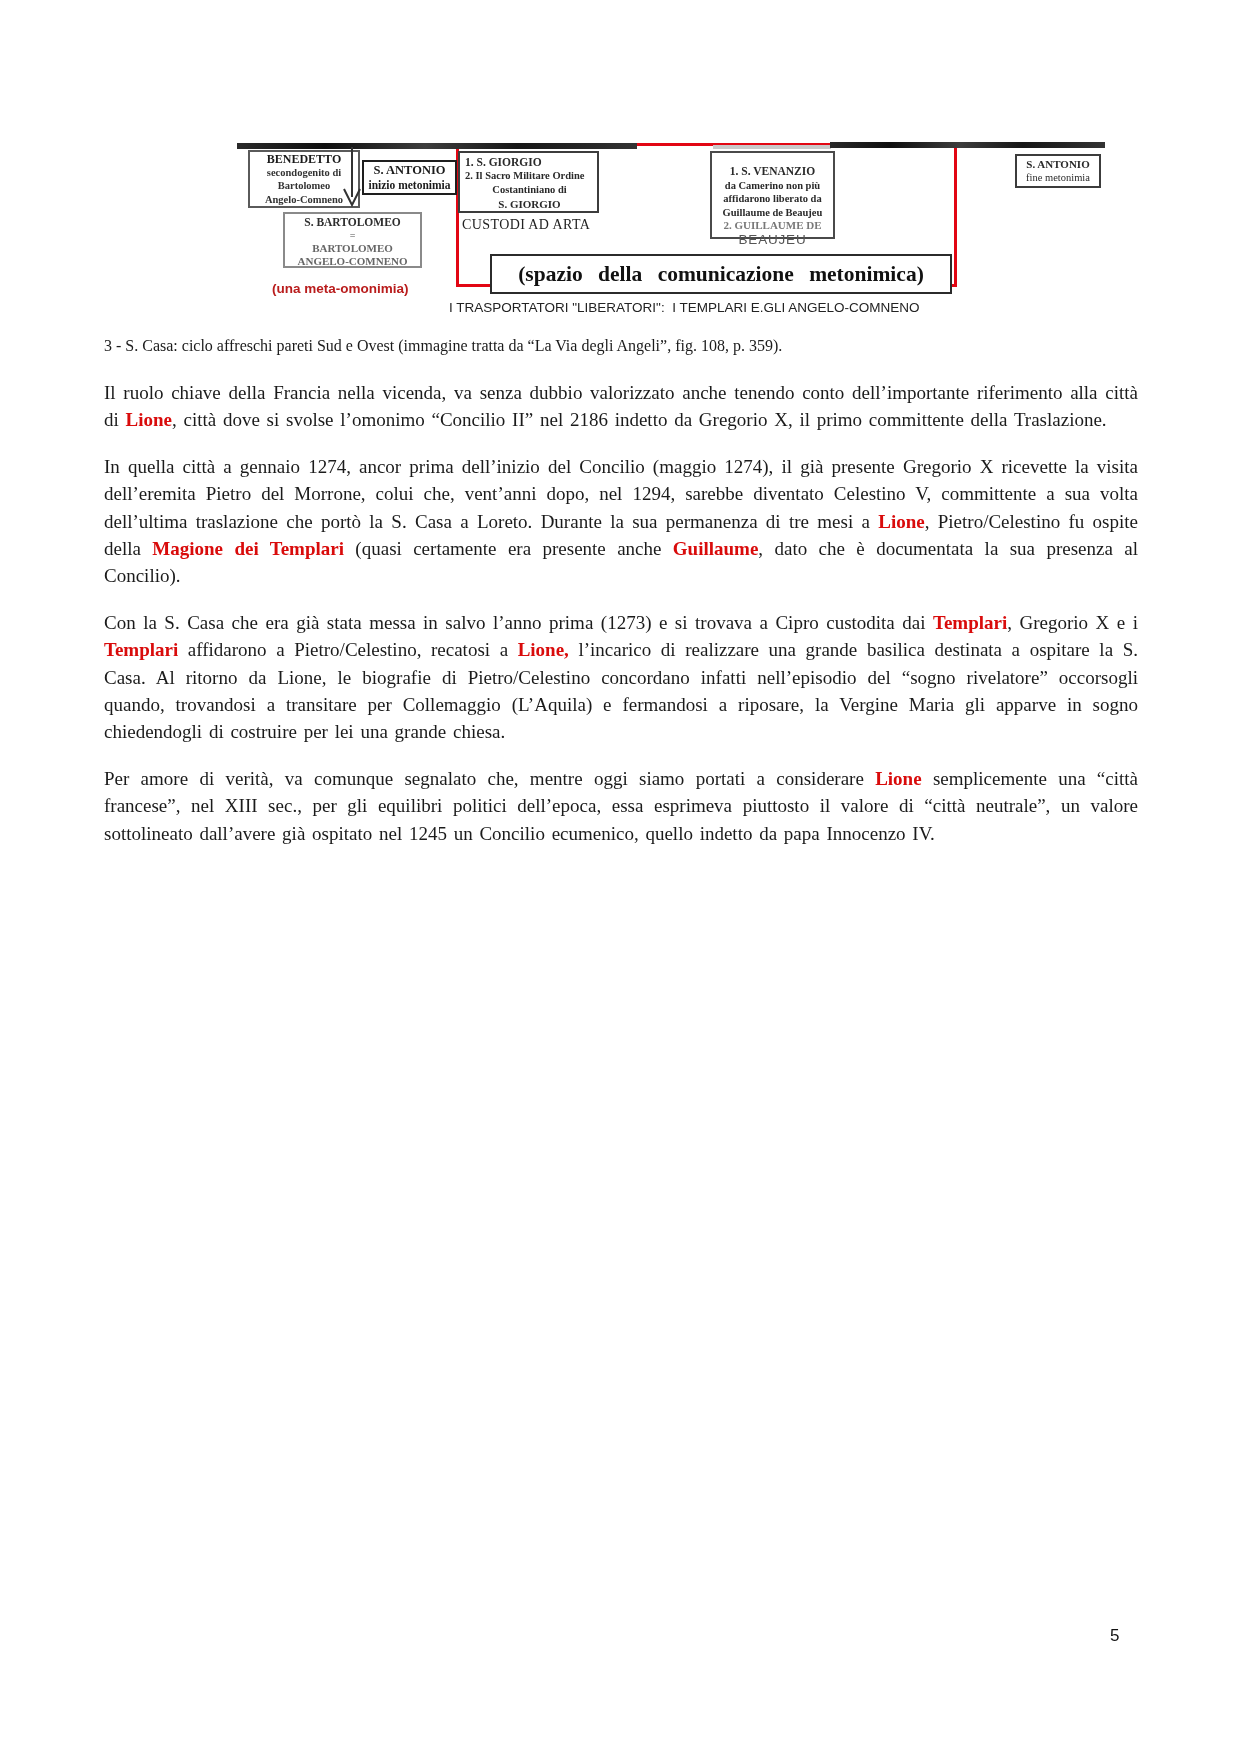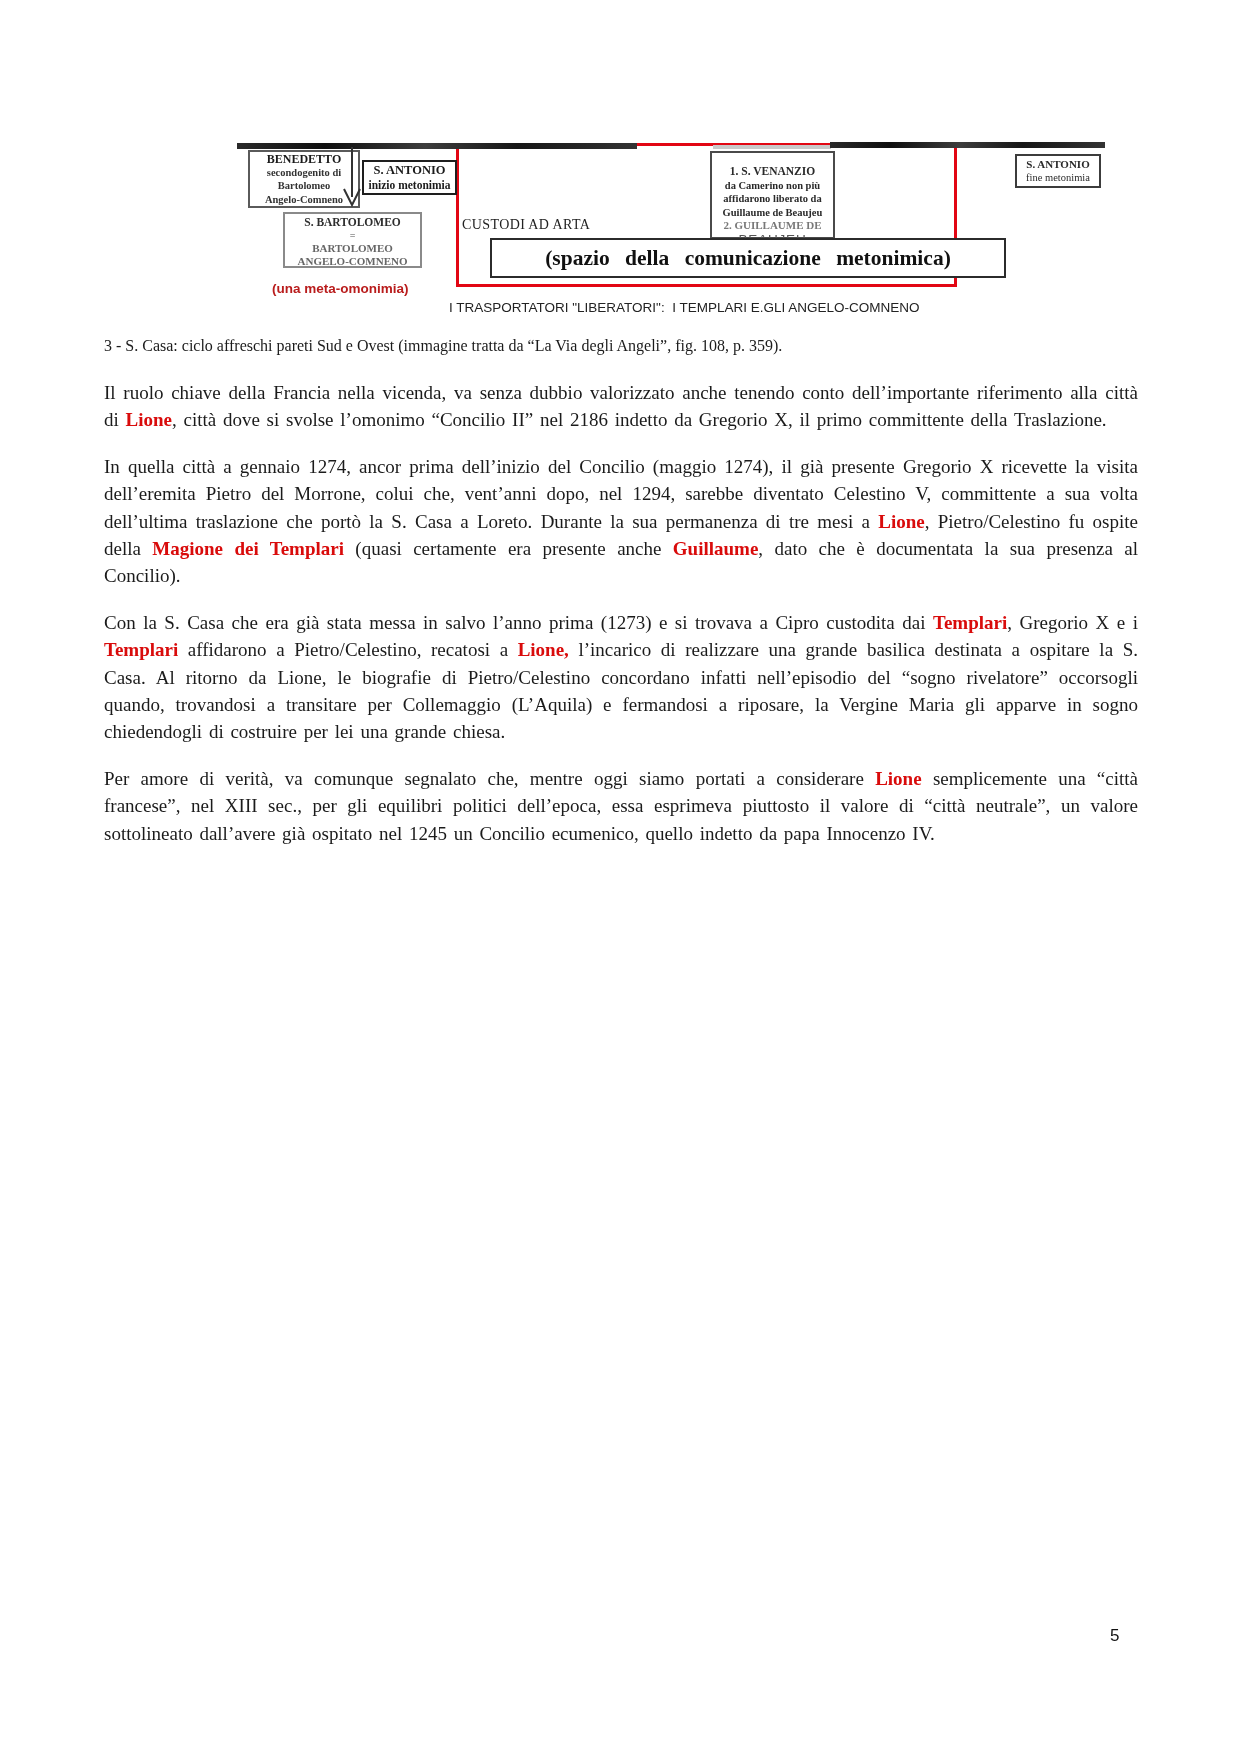--- a/index.html
+++ b/index.html
@@ -22,21 +22,21 @@
   .b-giorgio{left:458px;top:151px;width:141px;height:62px;border:2px solid #3c3c3c;font-size:10.5px;line-height:14px;padding:2px 3px 0 5px;font-weight:bold;color:#2a2a2a;}
   .b-giorgio .l0{text-align:left;font-size:11.5px;}
   .b-giorgio .l1{text-align:left;font-size:10.5px;}
   .b-giorgio .l2{font-weight:600;}
   .b-giorgio .l3{font-size:11px;}
   .lbl-custodi{position:absolute;left:462px;top:217px;font-family:Liberation Serif, serif;font-size:14px;letter-spacing:.4px;color:#222;}
   .b-venanzio{left:710px;top:151px;width:125px;height:88px;border:2px solid #4a4a4a;font-size:10.5px;line-height:13.6px;padding-top:12px;font-weight:bold;color:#2a2a2a;}
   .b-venanzio .l0{font-size:11.5px;}
   .b-venanzio .l4{color:#787878;font-size:11px;}
   .b-venanzio .l5{font-family:"Liberation Sans",sans-serif;font-size:13.5px;color:#555;letter-spacing:.8px;font-weight:normal;}
-  .b-spazio{left:490px;top:238px;width:516px;height:40px;border:2px solid #2b2b2b;font-weight:bold;font-size:21.5px;line-height:36px;word-spacing:10px;color:#111;}
+  .b-spazio{left:490px;top:254px;width:462px;height:40px;border:2px solid #2b2b2b;font-weight:bold;font-size:21.5px;line-height:36px;word-spacing:10px;color:#111;}
   .b-bartolomeo{left:283px;top:212px;width:139px;height:56px;border:2px solid #8a8a8a;font-size:11px;line-height:13px;padding-top:2px;font-weight:bold;}
   .b-bartolomeo .l0{color:#2e2e2e;font-size:11.5px;}
   .b-bartolomeo .l1{color:#8a8a8a;font-size:10px;}
   .b-bartolomeo .l2,.b-bartolomeo .l3{color:#666;}
   .lbl-meta{position:absolute;left:272px;top:281px;font-family:"Liberation Sans",sans-serif;font-weight:bold;font-size:13.5px;color:#b91c1c;}
   .lbl-trasportatori{position:absolute;left:449px;top:300px;font-family:"Liberation Sans",sans-serif;font-size:13.5px;color:#232323;white-space:pre;}
   .b-antonio2{left:1015px;top:154px;width:86px;height:34px;border:2px solid #3c3c3c;font-size:10.5px;line-height:14px;padding-top:1px;color:#2a2a2a;}
   .b-antonio2 .l0{font-weight:bold;font-size:11px;}
 
   
@@ -71,20 +71,26 @@
       <line x1="10" y1="0" x2="10" y2="50" stroke="#333" stroke-width="2"></line>
       <polyline points="2,42 10,58 18,42" fill="none" stroke="#333" stroke-width="2"></polyline>
     </svg>
   </div>
 
   <div class="dbox b-antonio1">
     <div class="l0">S. ANTONIO</div>
     <div class="l1">inizio metonimia</div>
   </div>
 
+  <div class="dbox b-giorgio">
+    <div class="l0">1. S. GIORGIO</div>
+    <div class="l1">2. Il Sacro Militare Ordine</div>
+    <div class="l2">Costantiniano di</div>
+    <div class="l3">S. GIORGIO</div>
+  </div>
 
   <div class="lbl-custodi">CUSTODI AD ARTA</div>
 
   <div class="dbox b-venanzio">
     <div class="l0">1. S. VENANZIO</div>
     <div class="l1">da Camerino non più</div>
     <div class="l2">affidarono liberato da</div>
     <div class="l3">Guillaume de Beaujeu</div>
     <div class="l4">2. GUILLAUME DE</div>
     <div class="l5">BEAUJEU</div>

